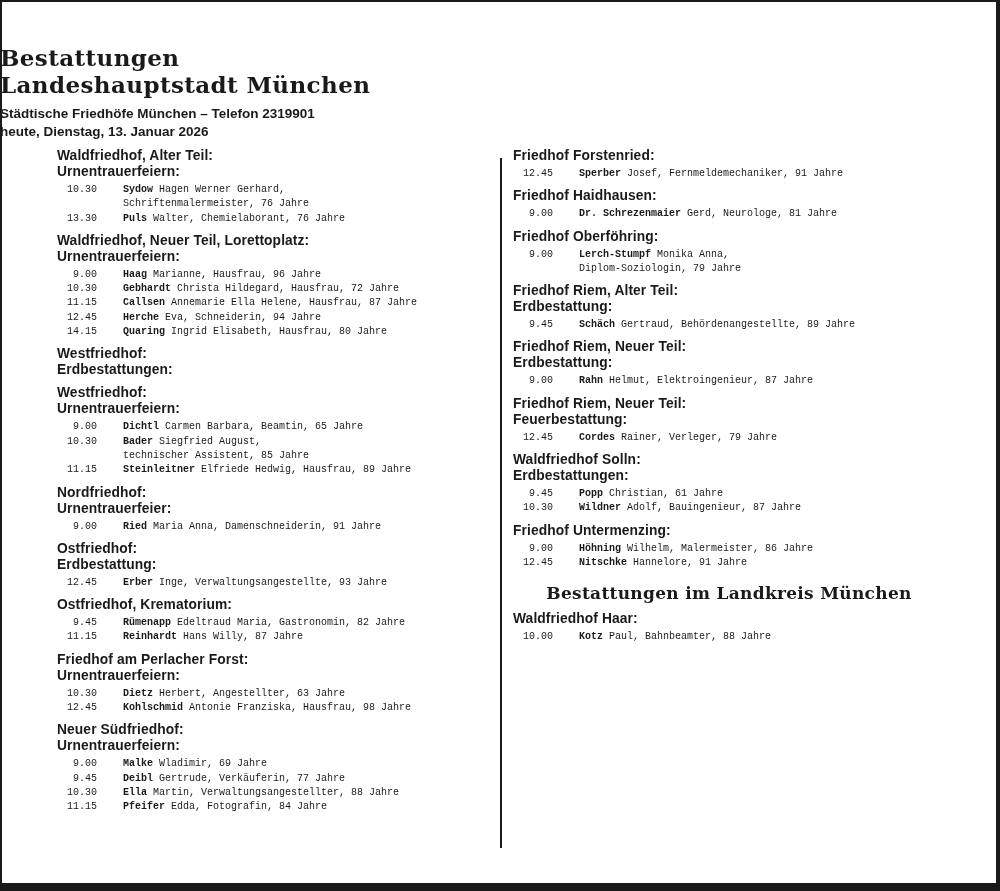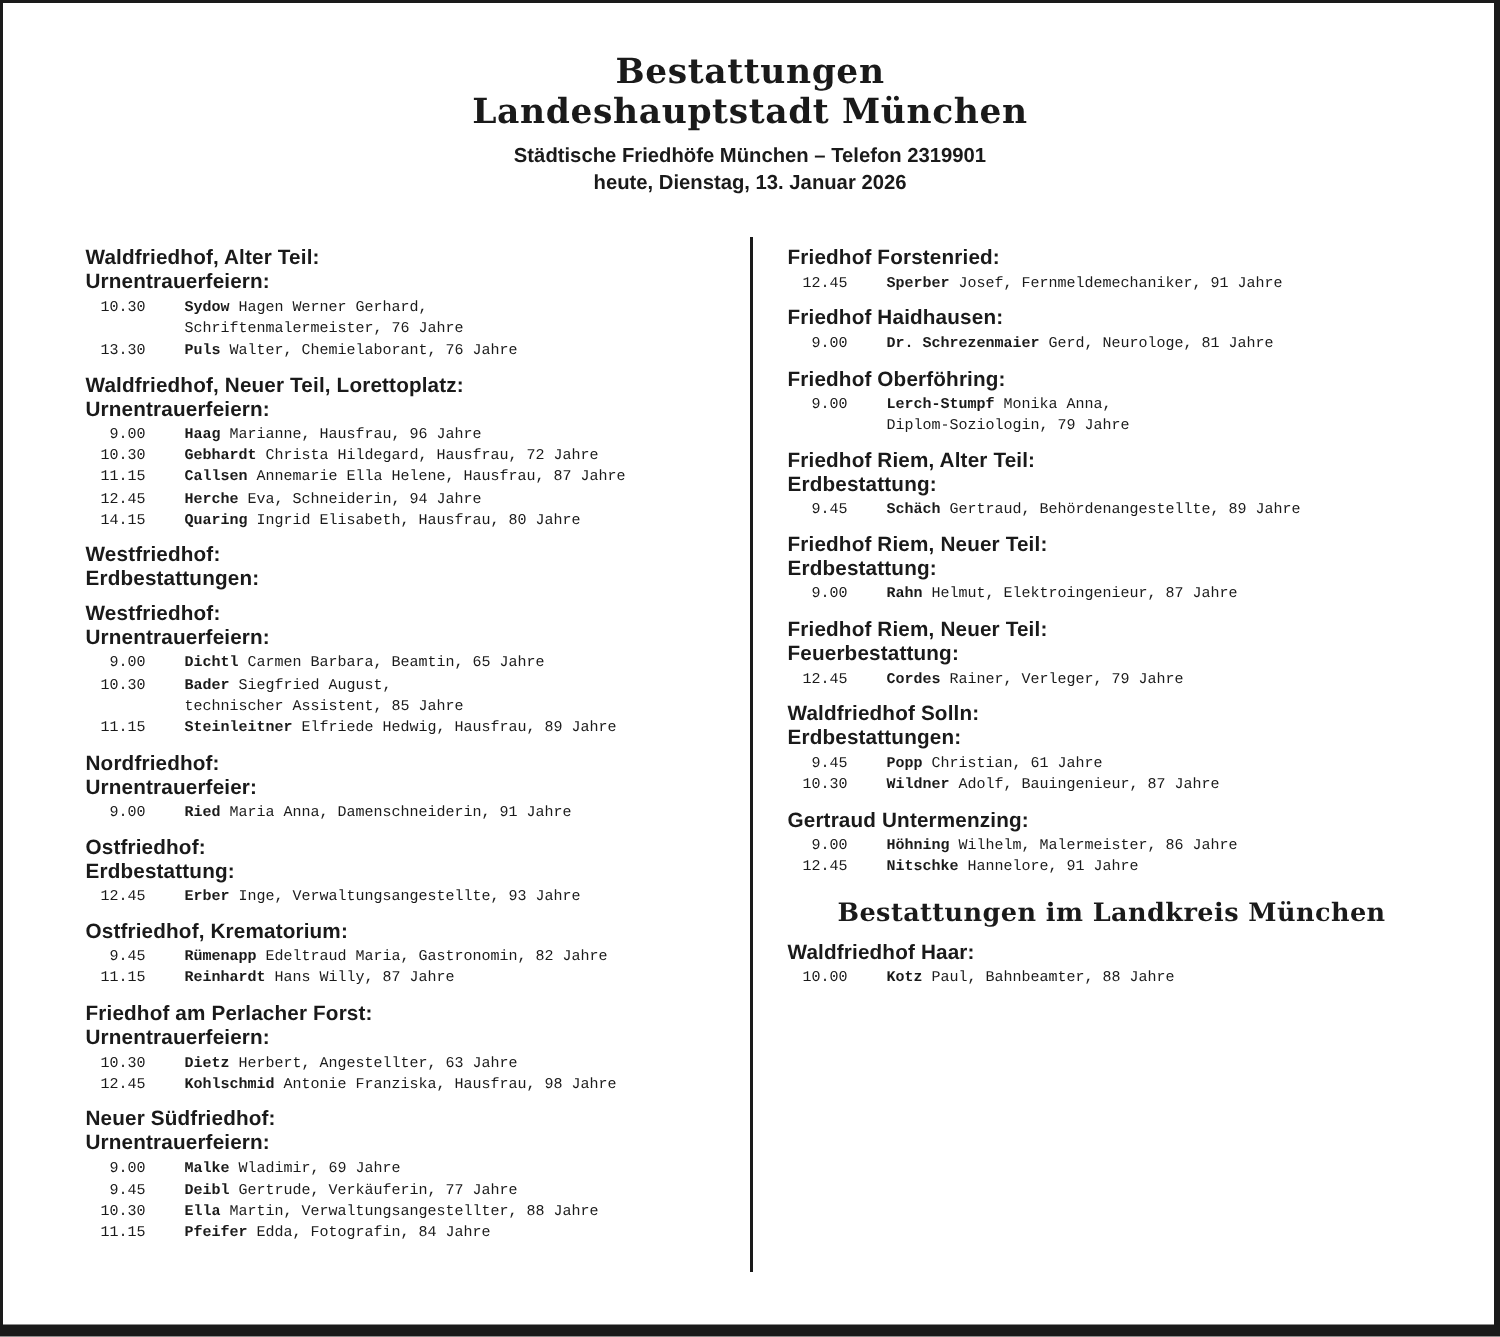--- a/index.html
+++ b/index.html
@@ -13,46 +13,46 @@
   }
   .frame {
     position: absolute; inset: 0;
     border-top: 2px solid #1a1a1a;
     border-left: 2px solid #1a1a1a;
     border-right: 4px solid #1a1a1a;
     border-bottom: 8px solid #1a1a1a;
     pointer-events: none;
     box-sizing: border-box;
   }
-  .header { position: absolute; top: 34px; left: 0; width: 1000px; text-align: center; }
+  .header { position: absolute; top: 44px; left: 0; width: 1000px; }
   .title-line {
     font-family: "DejaVu Serif", serif;
     font-weight: bold;
     font-size: 23px;
     line-height: 27px;
     letter-spacing: 0.4px;
   }
   .subtitle-block { margin-top: 7px; }
   .subtitle-line {
     font-family: "Liberation Sans", sans-serif;
     font-weight: bold;
     font-size: 13.5px;
     line-height: 17.5px;
   }
   .column { position: absolute; top: 148px; }
   .column-left  { left: 57px;  width: 412px; }
-  .column-right { left: 525px; width: 432px; }
+  .column-right { left: 513px; width: 432px; }
   .divider {
     position: absolute;
     left: 500px; top: 158px;
     width: 2px; height: 690px;
     background: #1a1a1a;
   }
   .section { margin-top: 7px; }
-  .section:first-child { margin-top: 16px; }
+  .section:first-child { margin-top: 0; }
   .section-heading {
     font-family: "Liberation Sans", sans-serif;
     font-weight: bold;
     font-size: 13.8px;
     line-height: 16px;
     letter-spacing: 0.1px;
   }
   .entries { margin-top: 3px; }
   .entry-row {
     display: flex;
@@ -323,21 +323,21 @@
           <span class="entry-text"><span class="name">Popp</span> Christian, 61 Jahre</span>
         </div>
         <div class="entry-row">
           <span class="time">10.30</span>
           <span class="entry-text"><span class="name">Wildner</span> Adolf, Bauingenieur, 87 Jahre</span>
         </div>
       </div>
     </div>
     <div class="section">
       <div class="section-heading">
-        <div>Gertraud Untermenzing:</div>
+        <div>Friedhof Untermenzing:</div>
       </div>
       <div class="entries">
         <div class="entry-row">
           <span class="time">9.00</span>
           <span class="entry-text"><span class="name">Höhning</span> Wilhelm, Malermeister, 86 Jahre</span>
         </div>
         <div class="entry-row">
           <span class="time">12.45</span>
           <span class="entry-text"><span class="name">Nitschke</span> Hannelore, 91 Jahre</span>
         </div>

